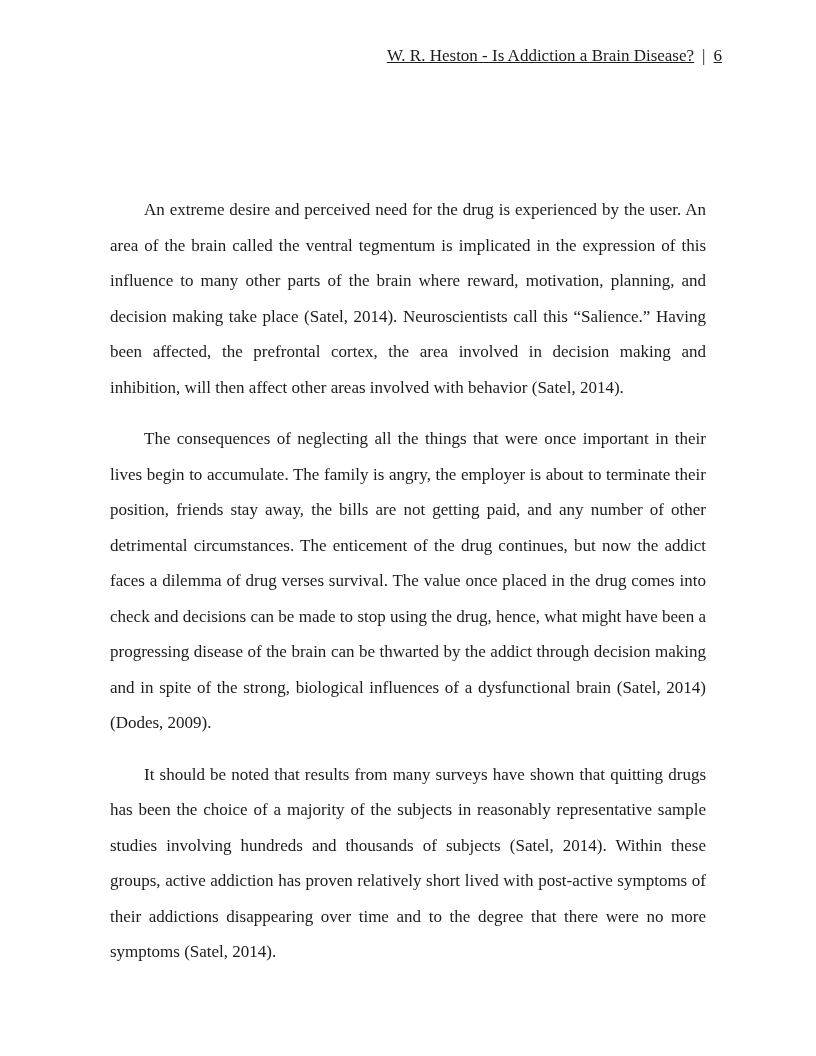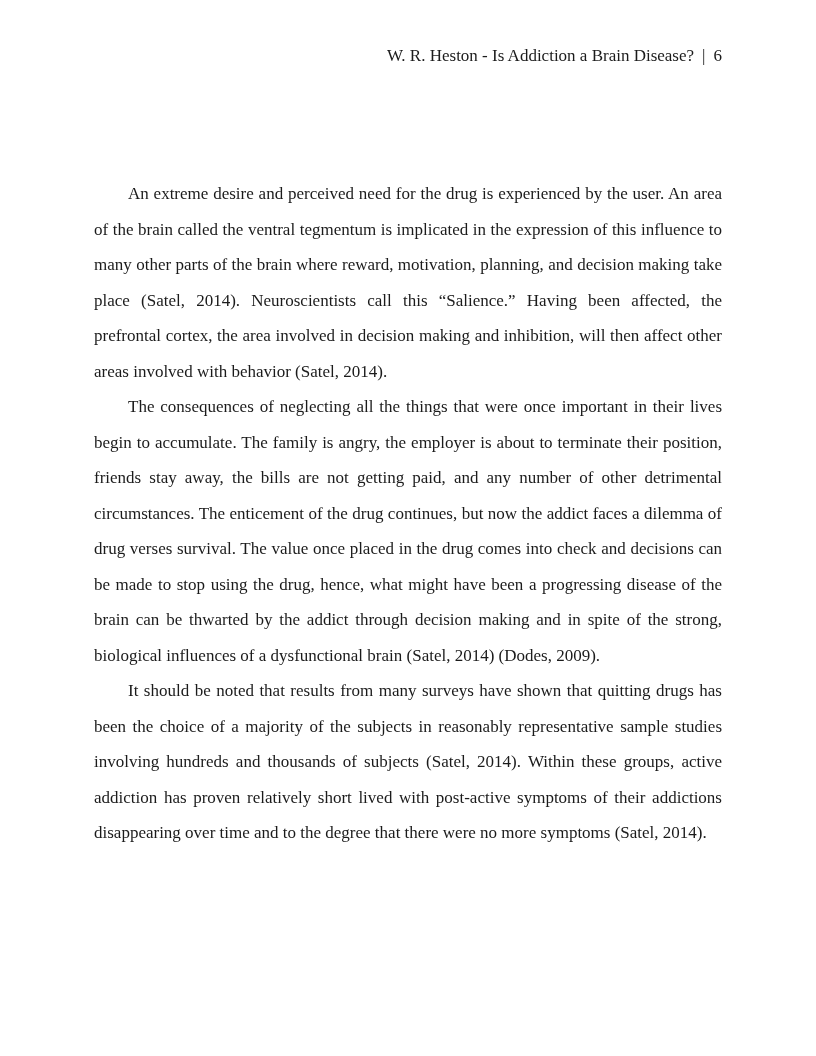--- a/index.html
+++ b/index.html
@@ -17,20 +17,21 @@
     color: #1b1b1b;
     overflow: hidden;
   }
   .running-header {
     position: absolute;
     top: 46px;
     right: 94px;
     font-size: 17px;
     line-height: 20px;
     white-space: nowrap;
+    text-decoration: underline;
   }
   .running-header .sep {
     display: inline-block;
     margin: 0 8px;
   }
   .heading {
     position: absolute;
     top: 112px;
     left: 50px;
     width: 766px;
@@ -43,21 +44,21 @@
   .body-text {
     position: absolute;
     top: 176px;
     left: 94px;
     width: 628px;
     font-size: 17px;
     line-height: 35.5px;
     text-align: justify;
   }
   .body-text p {
-    margin: 0;
+    margin: 16px;
     text-indent: 34px;
   }
 </style>
 </head>
 <body>
 
 <div class="page">
 
   <div class="running-header">
     <span>W. R. Heston - Is Addiction a Brain Disease?</span><span class="sep">|</span><span>6</span>

